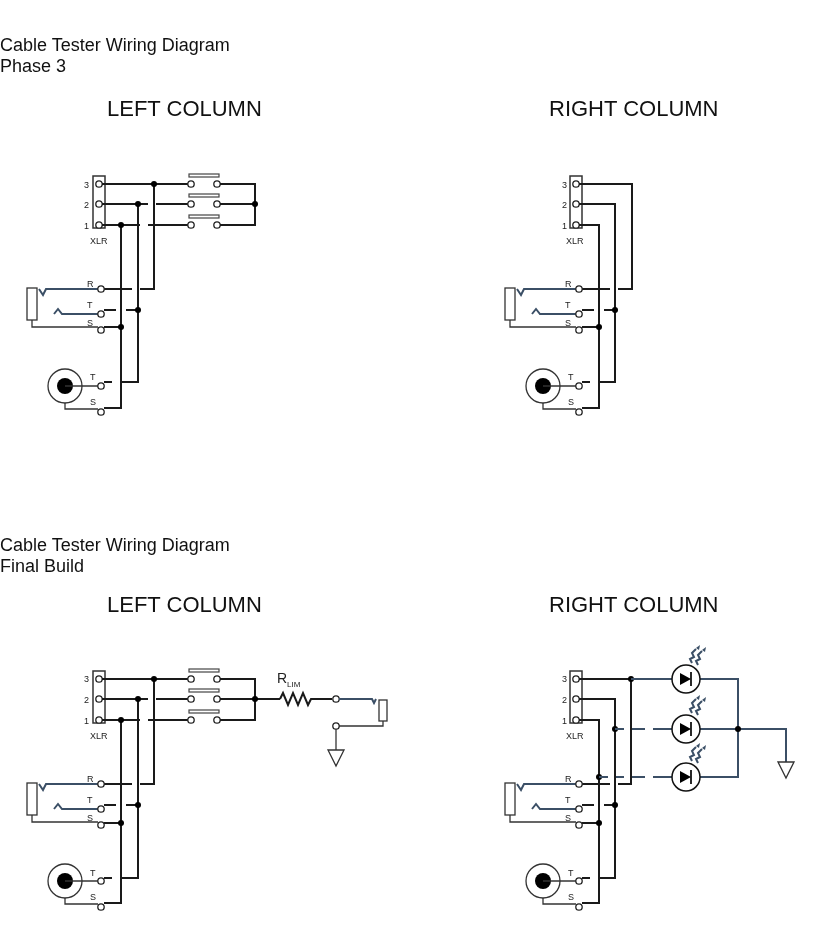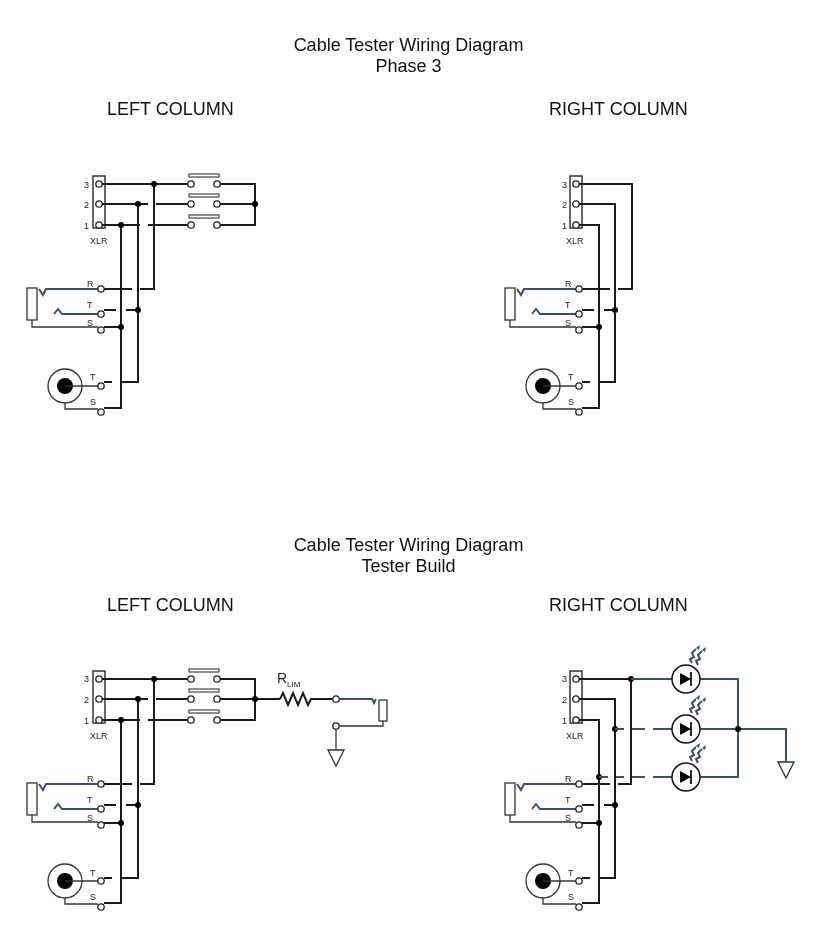--- a/index.html
+++ b/index.html
@@ -1,36 +1,36 @@
 <!DOCTYPE html>
 <html><head>
 <meta charset="utf-8">
 <style>
   html, body { margin:0; padding:0; background:#ffffff; }
   body { width:817px; height:934px; position:relative; overflow:hidden; font-family:"Liberation Sans", sans-serif; color:#111; }
-  .title { position:absolute; left:0; width:817px; text-align:center; font-size:18px; line-height:22px; }
-  .col-label { position:absolute; font-size:18px; line-height:22px; }
+  .title { position:absolute; left:0; width:817px; font-size:18px; line-height:22px; }
+  .col-label { position:absolute; font-size:22px; line-height:22px; }
   svg { position:absolute; left:0; top:0; }
   svg text { font-family:"Liberation Sans", sans-serif; fill:#222; }
   .w { stroke:#1a1a1a; stroke-width:2; fill:none; }
   .wb { stroke:#3b4f66; stroke-width:2; fill:none; }
   .thin { stroke:#333; stroke-width:1.3; fill:none; }
   .pin { fill:#fff; stroke:#222; stroke-width:1.3; }
   .dot { fill:#000; }
 </style>
 </head>
 <body>
 
 <div class="title" style="top:34px">Cable Tester Wiring Diagram</div>
 <div class="title" style="top:55px">Phase 3</div>
 <div class="col-label" style="left:107px;top:98px">LEFT COLUMN</div>
 <div class="col-label" style="left:549px;top:98px">RIGHT COLUMN</div>
 
 <div class="title" style="top:534px">Cable Tester Wiring Diagram</div>
-<div class="title" style="top:555px">Tester Build</div>
+<div class="title" style="top:555px">Final Build</div>
 <div class="col-label" style="left:107px;top:594px">LEFT COLUMN</div>
 <div class="col-label" style="left:549px;top:594px">RIGHT COLUMN</div>
 
 <svg width="817" height="934">
   <defs>
 
     <g id="xlr">
       <rect x="-6" y="-8" width="12" height="52" fill="none" stroke="#333" stroke-width="1.5"></rect>
       <circle class="pin" cx="0" cy="0" r="3.2"></circle>
       <circle class="pin" cx="0" cy="20" r="3.2"></circle>

